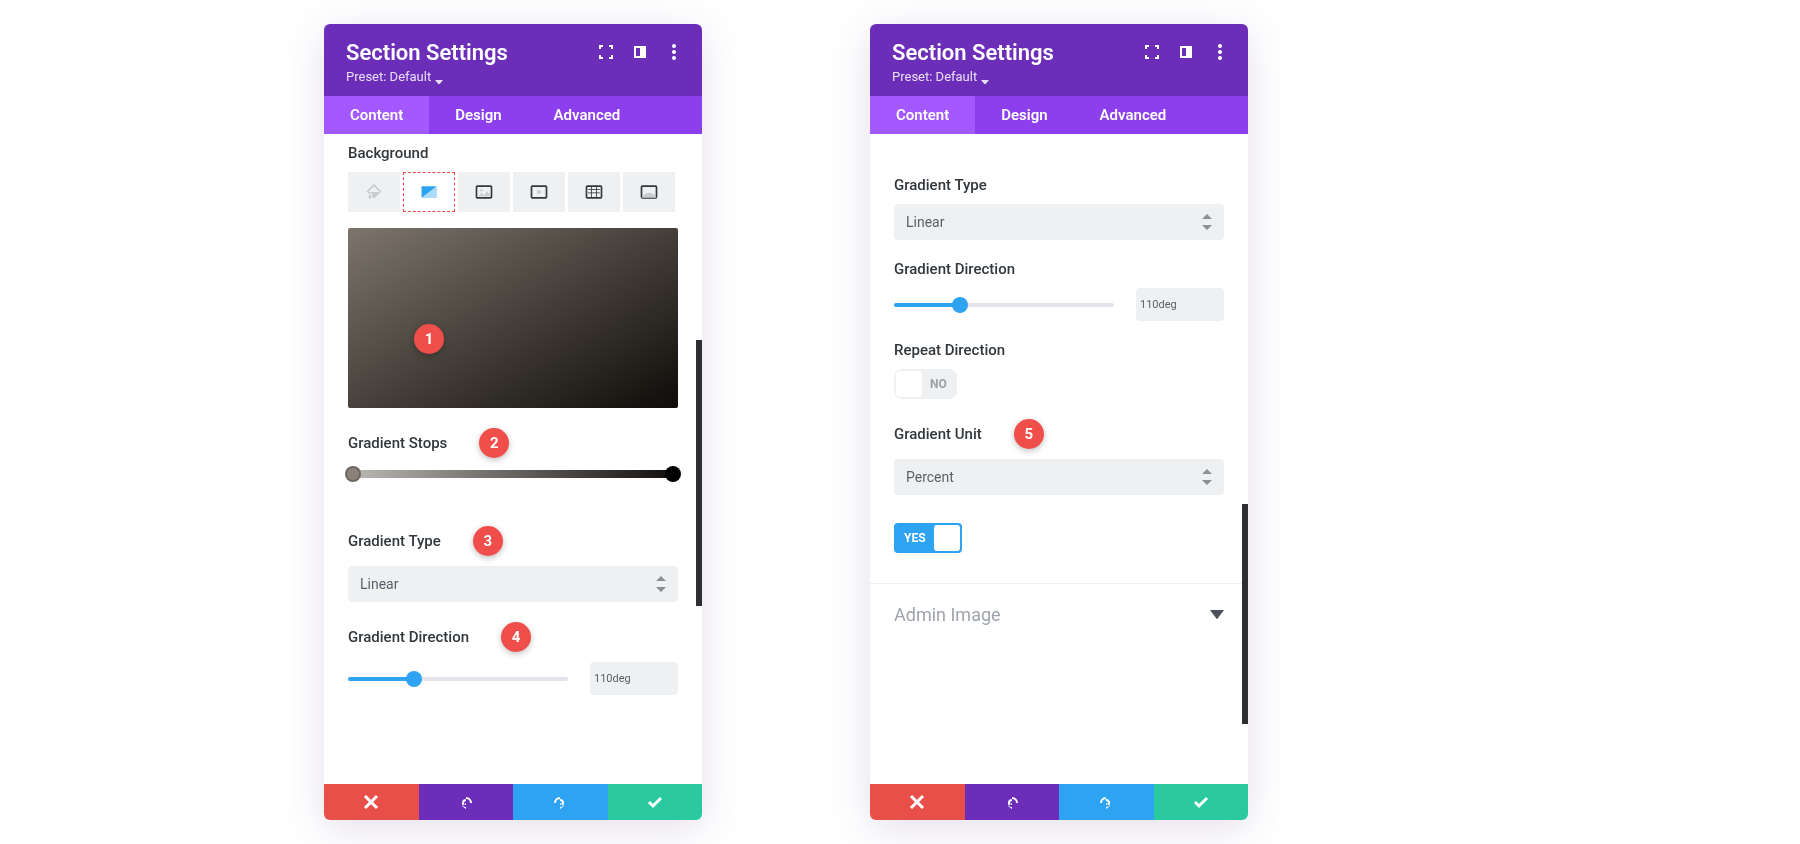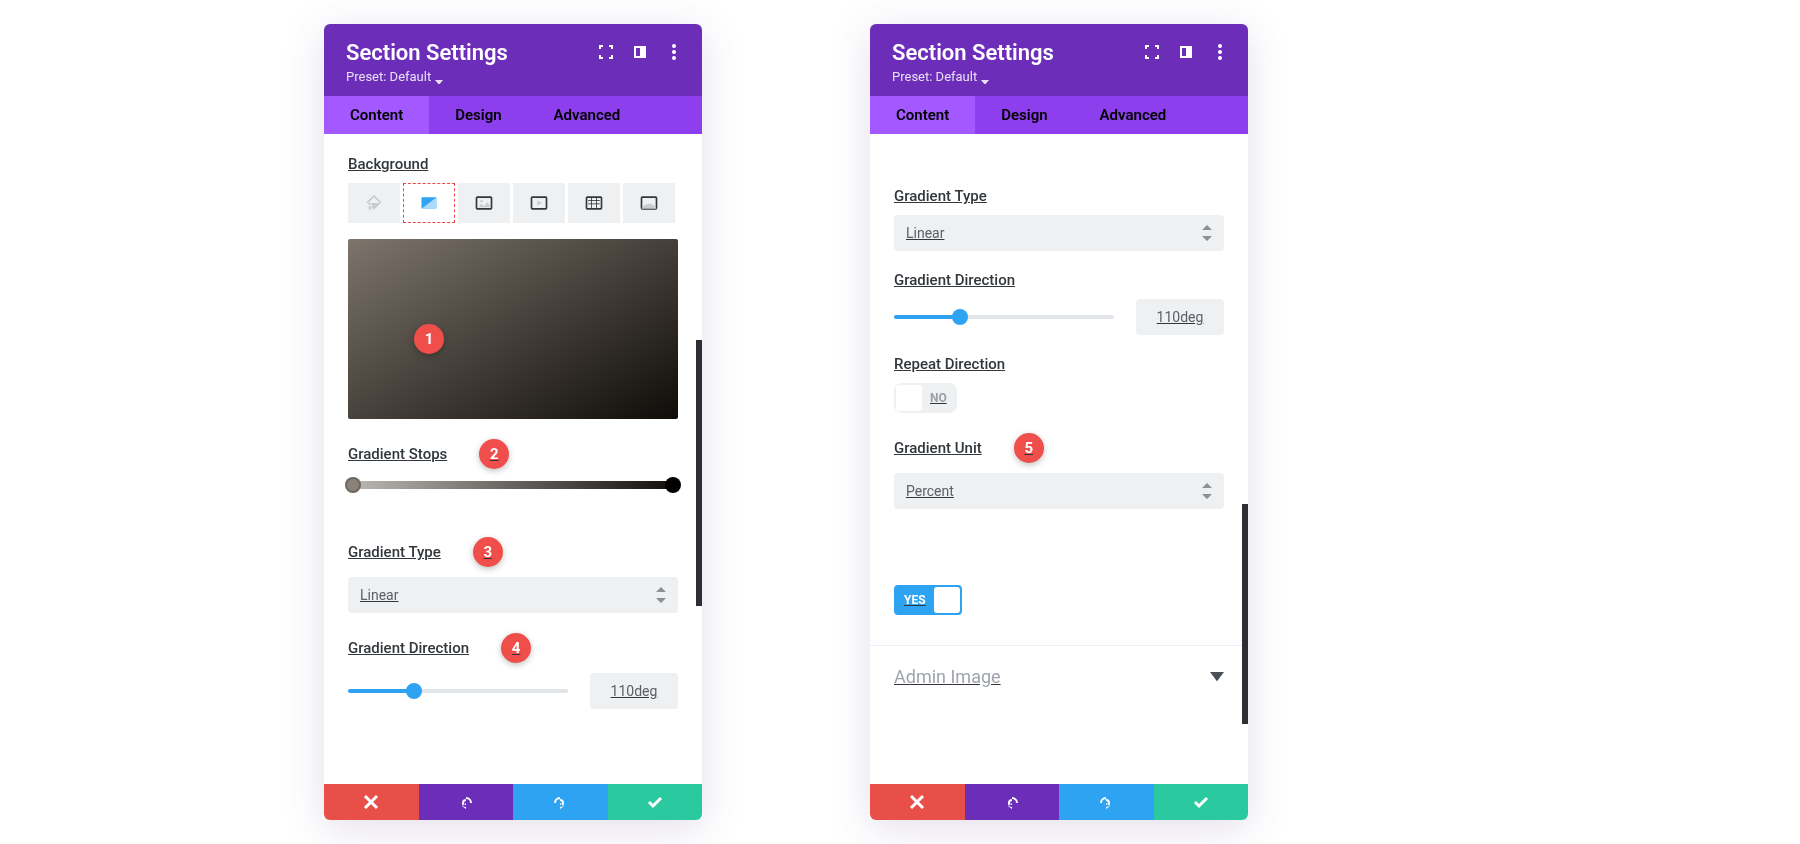--- a/index.html
+++ b/index.html
@@ -35,30 +35,29 @@
     background:var(--divi-purple); color:#fff;
     padding:16px 20px 12px 22px;
     display:flex; align-items:flex-start; justify-content:space-between;
   }
   .hdr-title { font-weight:600; font-size:22px; line-height:1.15; }
   .hdr-preset { font-size:13px; opacity:.85; margin-top:4px; display:flex; align-items:flex-end; gap:4px; }
   .hdr-icons { display:flex; gap:18px; padding-top:4px; }
   .hdr-icons svg { width:16px; height:16px; fill:#fff; }
 
   .tabs {
-    background:var(--divi-purple-light); display:flex; color:#000000;
+    background:var(--divi-purple-light); display:flex; color:#ffffff;
     font-weight:600; font-size:15px;
   }
   .tab { padding:10px 26px; cursor:pointer; }
   .tab.active { background:#a458ff; }
 
   .body {
     flex:1; overflow:hidden; position:relative;
-    padding:21px 24px 0 24px;
-    text-decoration:underline;
+    padding:10px 24px 0 24px;
   }
   .scroll-ind {
     position:absolute; right:0; width:6px; background:#2d2f33;
   }
   .panel.left .scroll-ind { top:206px; height:266px; }
   .panel.right .scroll-ind { top:370px; height:220px; }
 
   .field-label { font-size:15px; color:var(--label-txt); font-weight:500; margin-bottom:10px;}
   .toolbar {
     display:flex; gap:3px; margin-bottom:16px;
@@ -90,27 +89,27 @@
     background:var(--grey-bg); border-radius:4px;
     padding:10px 12px; font-size:14px; color:var(--grey-txt);
     display:flex; justify-content:space-between; align-items:center;
   }
   .select svg { width:10px; fill:#8b8f96; }
 
   .slider-row { display:flex; align-items:center; gap:22px; }
   .slider { flex:1; position:relative; height:4px; background:#e1e4e8; border-radius:2px;}
   .slider .fill { position:absolute; left:0; top:0; bottom:0; width:30%; background:var(--divi-blue); border-radius:2px;}
   .slider .thumb { position:absolute; left:30%; top:-6px; width:16px; height:16px; border-radius:50%; background:var(--divi-blue); transform:translateX(-50%);}
-  .valbox { width:80px; background:var(--grey-bg); border-radius:4px; padding:10px 4px; font-size:14px; color:var(--grey-txt); text-align:center;}
+  .valbox { width:80px; background:var(--grey-bg); border-radius:4px; padding:10px 4px; font-size:11px; color:var(--grey-txt); }
 
   .toggle { display:flex; align-items:center; }
   .toggle.off { background:var(--grey-bg); border-radius:8px; padding:2px;}
   .toggle.off .knob { width:26px; height:26px; background:#fff; border-radius:3px;}
   .toggle.off .lbl { font-size:12px; font-weight:700; color:#9aa0a8; padding:0 8px; }
-  .toggle.on { background:var(--divi-blue); border-radius:4px; padding:2px;margin-top:48px;}
+  .toggle.on { background:var(--divi-blue); border-radius:4px; padding:2px;}
   .toggle.on .lbl { font-size:12px; font-weight:700; color:#fff; padding:0 8px; }
   .toggle.on .knob { width:26px; height:26px; background:#fff; border-radius:3px;}
 
   .admin-row {
     border-top:1px solid #eceef0; margin:30px -24px 0 -24px;
     padding:20px 24px; display:flex; justify-content:space-between; align-items:center;
     color:var(--light-txt); font-size:18px;
   }
 
   .footer { display:flex; height:36px; }

